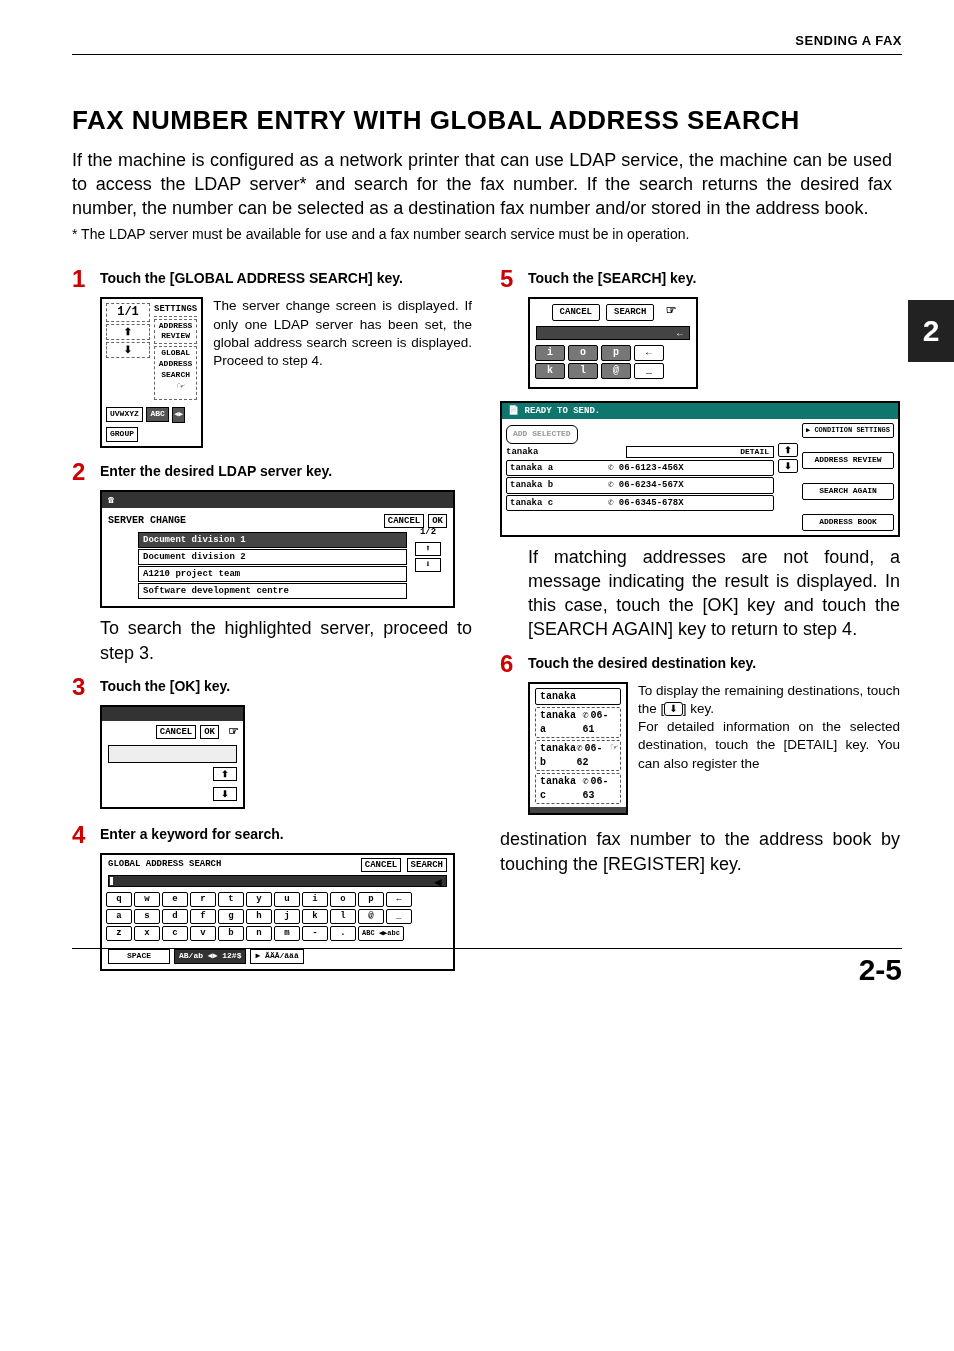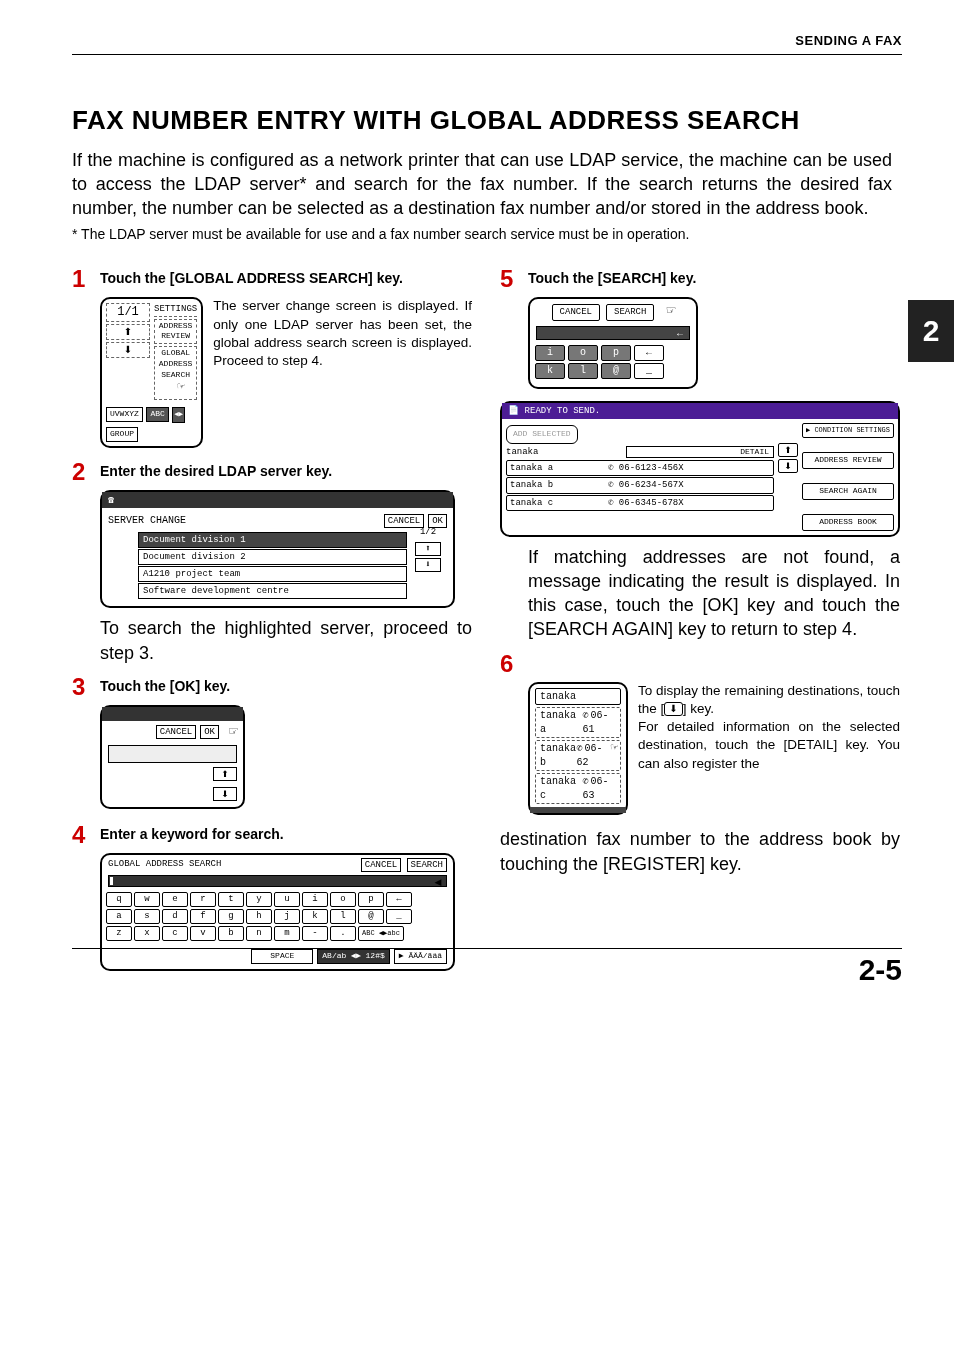--- a/index.html
+++ b/index.html
@@ -12,21 +12,21 @@
   .cols { display: flex; gap: 28px; }
   .col { width: 400px; }
   .step { display: flex; gap: 8px; margin-top: 6px; margin-bottom: 6px; }
   .step-num { font-size: 24px; font-weight: bold; color: #c00; line-height: 1; min-width: 20px; }
   .step-title { font-weight: bold; font-size: 14px; padding-top: 2px; }
   .step-body { display: flex; gap: 10px; margin-left: 28px; margin-bottom: 12px; }
   .step-text { text-align: justify; font-size: 13.5px; }
   .step-text-full { margin-left: 28px; text-align: justify; font-size: 18px; margin-bottom: 10px; }
 
   
-  .panel { border: 2px solid #000; border-radius: 10px; background: #fff; display: inline-block; }
+  .panel { border: 2px solid #000; border-radius: 0; background: #fff; display: inline-block; font-weight: bold; }
   .panel.small { padding: 4px; }
   .btn { border: 1px solid #000; padding: 0 3px; font-family: "Courier New", monospace; font-size: 9px; display: inline-block; background: #fff; text-align: center; }
   .row { display: flex; align-items: center; gap: 2px; }
 
   
   .p1 { width: 170px; }
   .p1 .left { float: left; width: 44px; }
   .p1 .left .frac { border: 1px dashed #666; text-align: center; font-family: "Courier New", monospace; font-size: 12px; margin-bottom: 2px; }
   .p1 .left .arrow { border: 1px dashed #666; text-align: center; height: 16px; margin-bottom: 2px; line-height: 14px; font-size: 10px; }
   .p1 .right { margin-left: 48px; }
@@ -64,38 +64,38 @@
   
   .p4 { width: 355px; }
   .p4 .top { display: flex; justify-content: space-between; padding: 3px 6px; font-family: "Courier New", monospace; font-size: 9px; }
   .p4 .entry { border: 1px solid #000; background: #333; height: 12px; margin: 0 6px 3px; position: relative; }
   .p4 .entry::before { content: ""; position: absolute; left: 1px; top: 1px; width: 3px; height: 8px; background: #fff; }
   .p4 .entry .bk { position: absolute; right: 2px; top: 0; width: 12px; height: 10px; font-size: 9px; text-align: center; }
   .p4 .kb { padding: 2px 4px 4px; }
   .p4 .kb .kr { display: flex; gap: 2px; margin-bottom: 2px; }
   .p4 .kb .k { border: 1px solid #000; width: 26px; height: 15px; text-align: center; font-family: "Courier New", monospace; font-size: 9px; line-height: 13px; border-radius: 2px; }
   .p4 .kb .k.w { width: 46px; }
-  .p4 .foot { display: flex; justify-content: flex-end; gap: 4px; padding: 2px 6px 5px; }
+  .p4 .foot { display: flex; gap: 4px; padding: 2px 6px 5px; }
   .p4 .foot .fb { border: 1px solid #000; font-family: "Courier New", monospace; font-size: 8px; padding: 1px 4px; }
   .p4 .foot .space { border: 1px solid #000; font-family: "Courier New", monospace; font-size: 8px; padding: 1px 18px; }
 
   
   .p5 { width: 170px; }
   .p5 .top { display: flex; justify-content: center; gap: 6px; padding: 5px 6px 2px; }
   .p5 .top .b { border: 1px solid #000; font-family: "Courier New", monospace; font-size: 9px; padding: 1px 7px; border-radius: 2px; }
   .p5 .entry { border: 1px solid #000; height: 14px; margin: 3px 6px; background: #444; position: relative; }
   .p5 .entry::after { content: "←"; position: absolute; right: 4px; top: -1px; color: #fff; font-size: 10px; }
   .p5 .kb { padding: 2px 5px 6px; }
   .p5 .kb .kr { display: flex; gap: 3px; margin-bottom: 2px; }
   .p5 .kb .k { border: 1px solid #000; width: 30px; height: 16px; text-align: center; font-family: "Courier New", monospace; font-size: 10px; line-height: 14px; border-radius: 2px; background: #777; color: #fff; }
   .p5 .kb .k.l { background: #fff; color: #000; }
 
   
   .p6 { width: 400px; position: relative; }
-  .p6 .bar { background: #4c1d95; color: #fff; font-family: "Courier New", monospace; font-size: 9px; padding: 2px 6px; }
+  .p6 .bar { background: #0f766e; color: #fff; font-family: "Courier New", monospace; font-size: 9px; padding: 2px 6px; }
   .p6 .body { padding: 4px; display: flex; gap: 4px; }
   .p6 .leftc { flex: 1; }
   .p6 .rightc { width: 92px; display: flex; flex-direction: column; gap: 14px; }
   .p6 .rightc .rb { border: 1px solid #000; font-family: "Courier New", monospace; font-size: 8px; text-align: center; padding: 2px 1px; border-radius: 2px; }
   .p6 .add { border: 1px solid #000; border-radius: 6px; font-family: "Courier New", monospace; font-size: 8px; padding: 3px 6px; display: inline-block; color: #999; margin-bottom: 2px; }
   .p6 .hd { display: flex; font-family: "Courier New", monospace; font-size: 9px; margin-bottom: 2px; }
   .p6 .hd .c1 { width: 120px; }
   .p6 .hd .c2 { flex: 1; text-align: right; padding-right: 4px; border: 1px solid #000; font-size: 8px; }
   .p6 .row { display: flex; border: 1px solid #000; margin-bottom: 1px; font-family: "Courier New", monospace; font-size: 9px; border-radius: 2px; }
   .p6 .row .c1 { width: 96px; padding: 1px 3px; }
@@ -345,20 +345,21 @@
             <div class="rb">SEARCH AGAIN</div>
             <div class="rb">ADDRESS BOOK</div>
           </div>
         </div>
       </div>
     </div>
     <div class="step-text-full">If matching addresses are not found, a message indicating the result is displayed. In this case, touch the [OK] key and touch the [SEARCH AGAIN] key to return to step 4.</div>
 
     <div class="step">
       <div class="step-num">6</div>
+      <div class="step-title">Touch the desired destination key.</div>
     </div>
     <div class="step-body">
       <div class="panel p7">
         <div class="hdr">tanaka</div>
         <div class="item">
           <span>tanaka a</span>
           <span class="ph">06-61</span>
         </div>
         <div class="item">
           <span>tanaka b</span>

